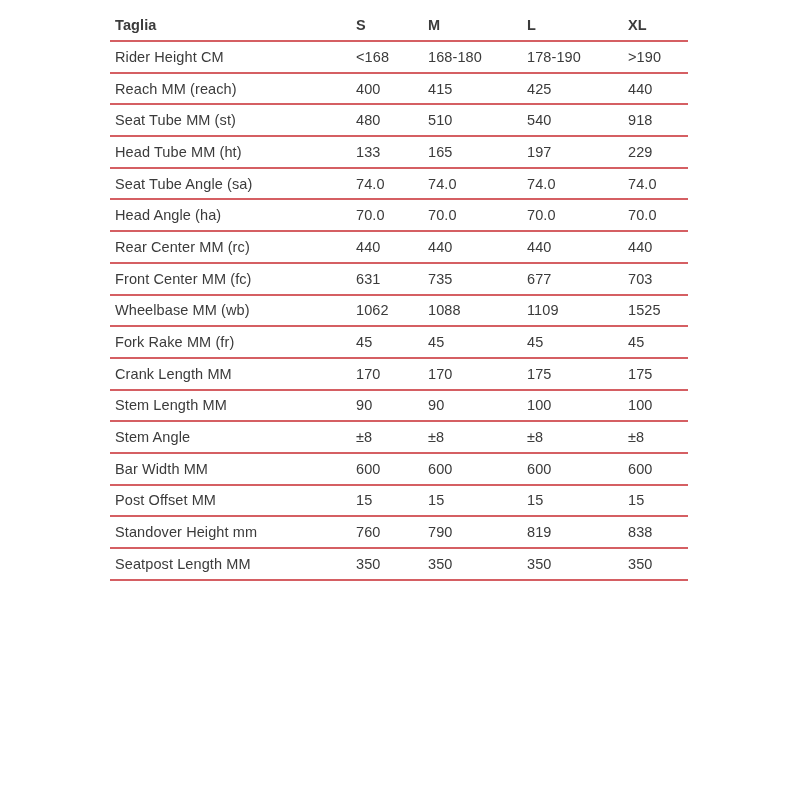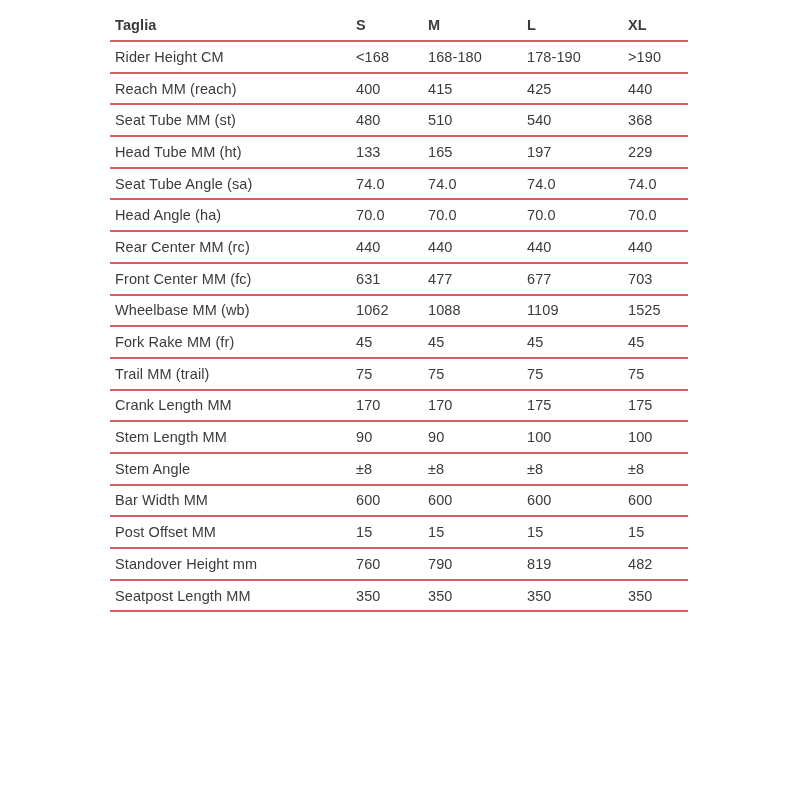--- a/index.html
+++ b/index.html
@@ -79,21 +79,21 @@
           <td>400</td>
           <td>415</td>
           <td>425</td>
           <td>440</td>
         </tr>
         <tr>
           <td class="label-col">Seat Tube MM (st)</td>
           <td>480</td>
           <td>510</td>
           <td>540</td>
-          <td>368</td>
+          <td>918</td>
         </tr>
         <tr>
           <td class="label-col">Head Tube MM (ht)</td>
           <td>133</td>
           <td>165</td>
           <td>197</td>
           <td>229</td>
         </tr>
         <tr>
           <td class="label-col">Seat Tube Angle (sa)</td>
@@ -112,44 +112,37 @@
         <tr>
           <td class="label-col">Rear Center MM (rc)</td>
           <td>440</td>
           <td>440</td>
           <td>440</td>
           <td>440</td>
         </tr>
         <tr>
           <td class="label-col">Front Center MM (fc)</td>
           <td>631</td>
-          <td>477</td>
+          <td>735</td>
           <td>677</td>
           <td>703</td>
         </tr>
         <tr>
           <td class="label-col">Wheelbase MM (wb)</td>
           <td>1062</td>
           <td>1088</td>
           <td>1109</td>
           <td>1525</td>
         </tr>
         <tr>
           <td class="label-col">Fork Rake MM (fr)</td>
           <td>45</td>
           <td>45</td>
           <td>45</td>
           <td>45</td>
-        </tr>
-        <tr>
-          <td class="label-col">Trail MM (trail)</td>
-          <td>75</td>
-          <td>75</td>
-          <td>75</td>
-          <td>75</td>
         </tr>
         <tr>
           <td class="label-col">Crank Length MM</td>
           <td>170</td>
           <td>170</td>
           <td>175</td>
           <td>175</td>
         </tr>
         <tr>
           <td class="label-col">Stem Length MM</td>
@@ -177,21 +170,21 @@
           <td>15</td>
           <td>15</td>
           <td>15</td>
           <td>15</td>
         </tr>
         <tr>
           <td class="label-col">Standover Height mm</td>
           <td>760</td>
           <td>790</td>
           <td>819</td>
-          <td>482</td>
+          <td>838</td>
         </tr>
         <tr>
           <td class="label-col">Seatpost Length MM</td>
           <td>350</td>
           <td>350</td>
           <td>350</td>
           <td>350</td>
         </tr>
       </tbody>
   </table>

